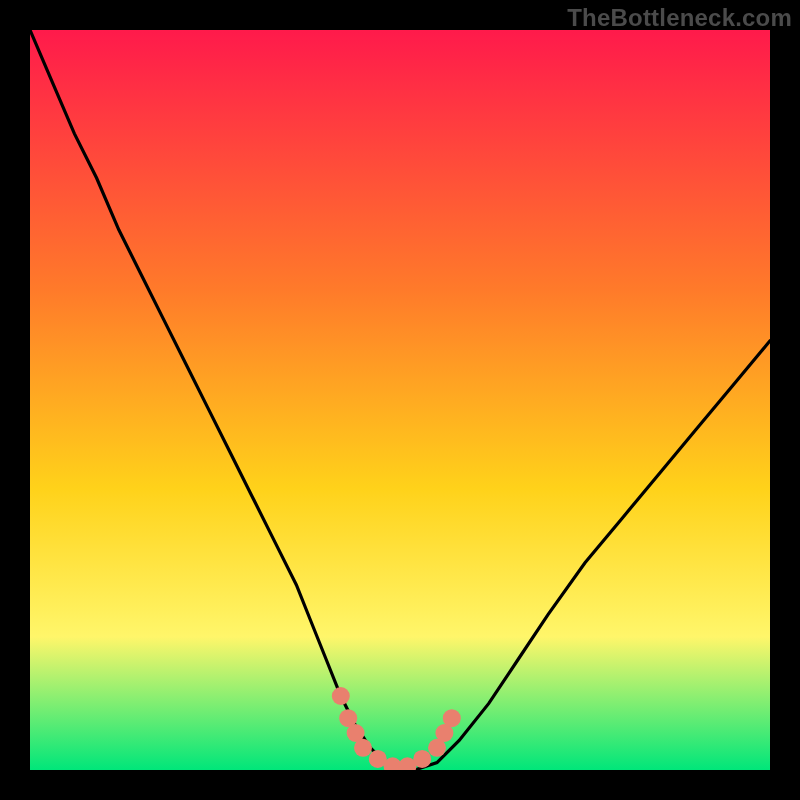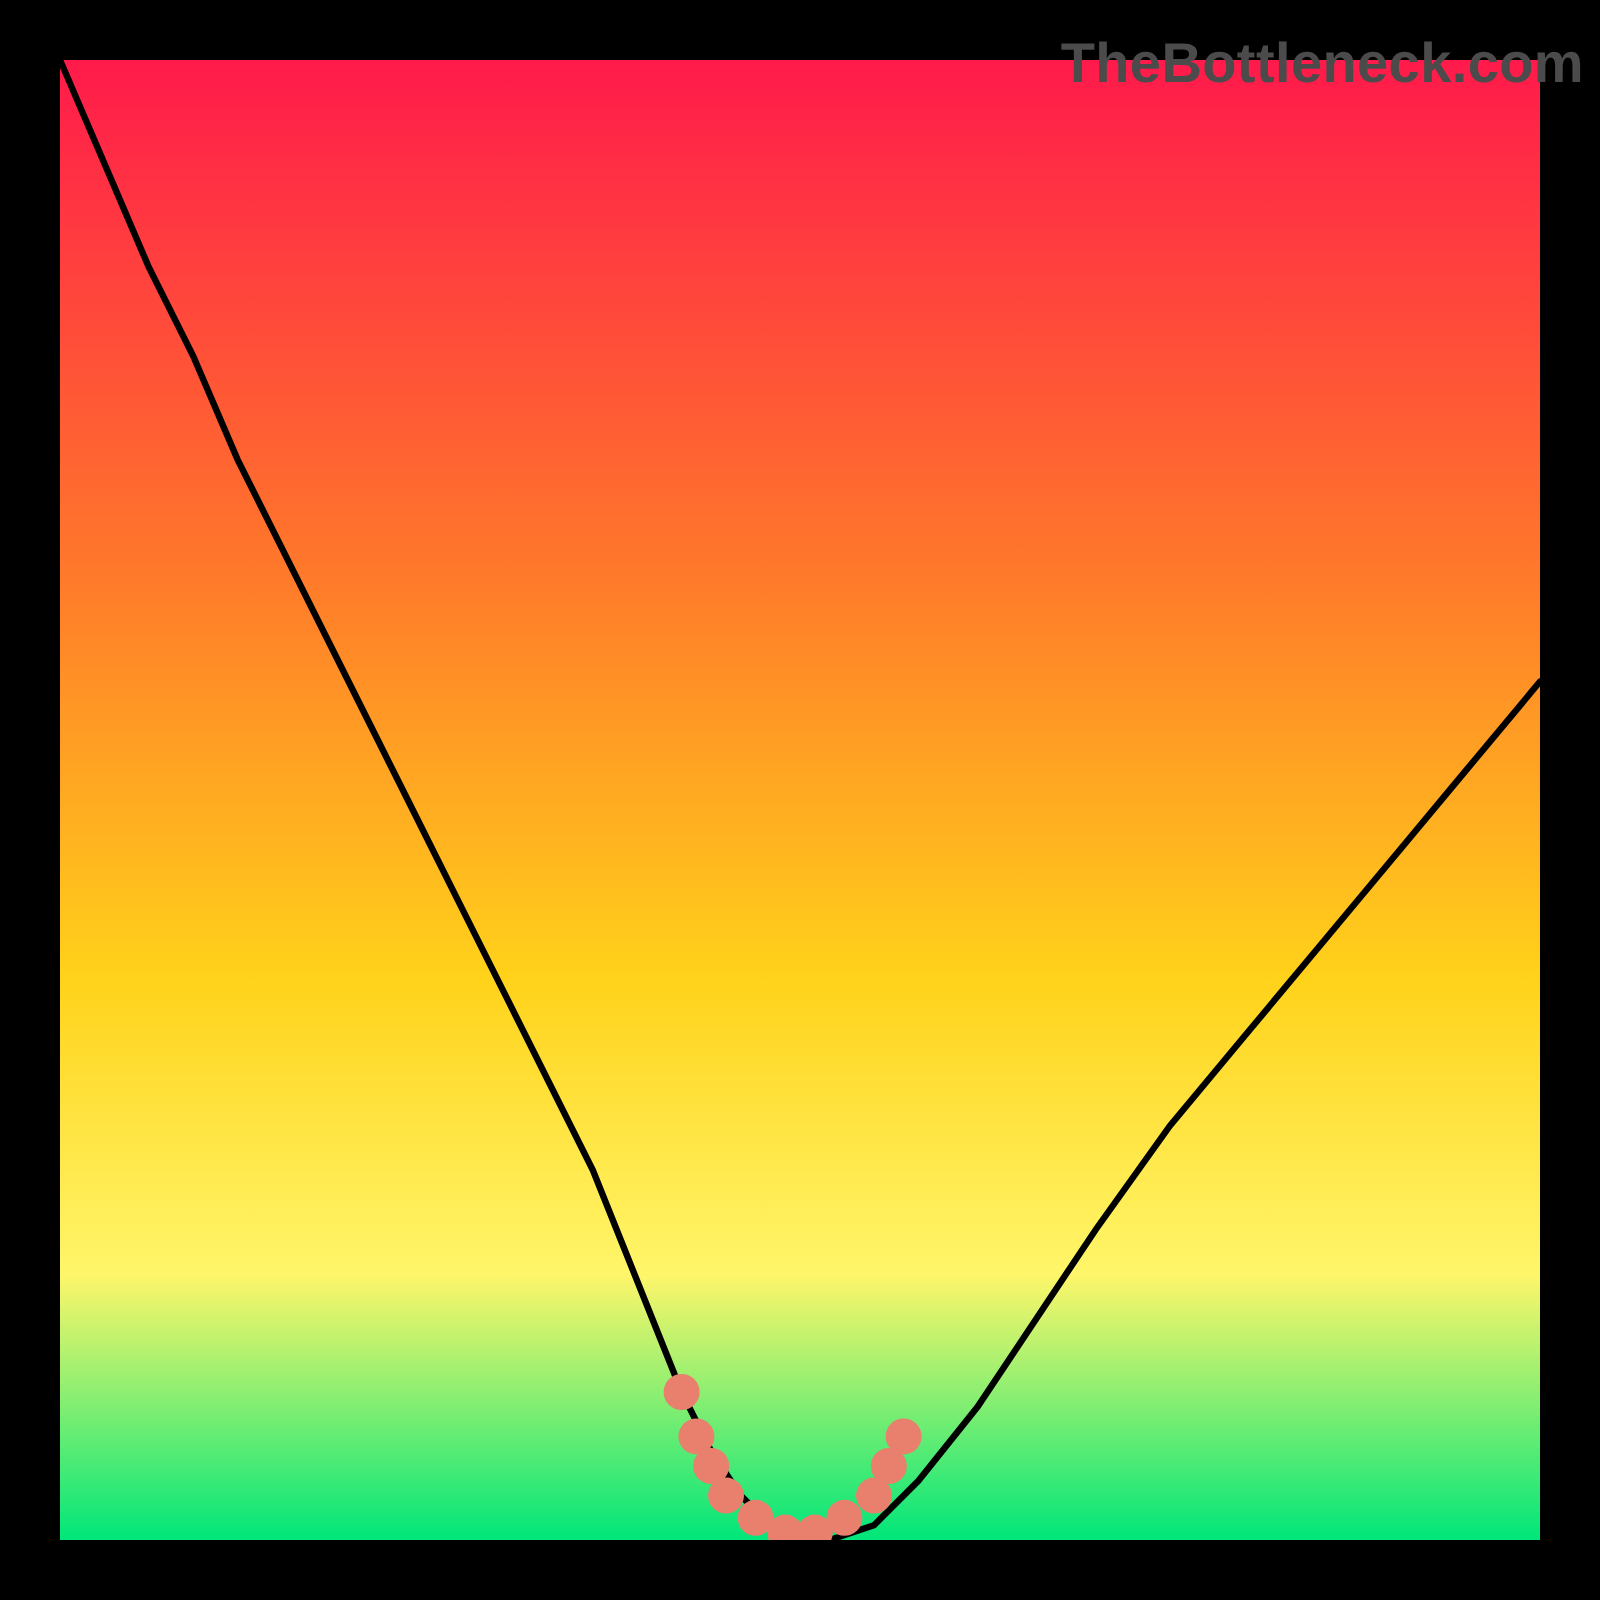--- a/index.html
+++ b/index.html
@@ -12,24 +12,24 @@
     font-family: Arial, Helvetica, sans-serif;
   }
   .frame {
     position: relative;
     width: 800px;
     height: 800px;
     background: #000;
   }
   .watermark {
     position: absolute;
-    top: 16px;
+    top: 4px;
     right: 8px;
     color: #4b4b4b;
-    font-size: 28px;
+    font-size: 24px;
     font-weight: 600;
     letter-spacing: 0.2px;
     z-index: 10;
   }
   .plot {
     position: absolute;
     left: 30px;
     top: 30px;
     width: 740px;
     height: 740px;

